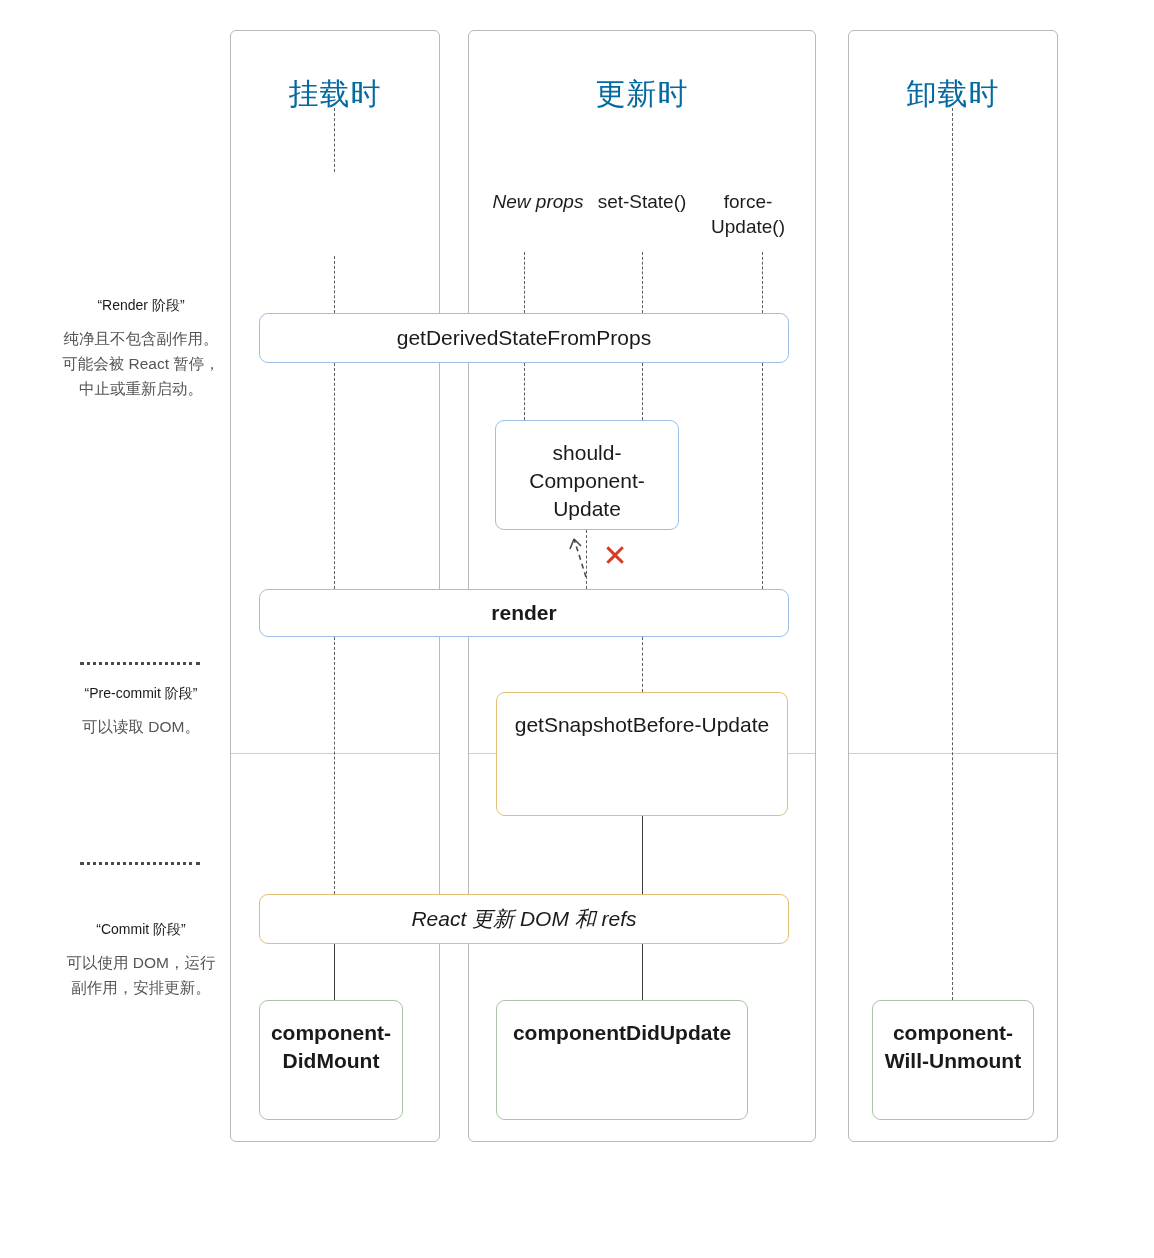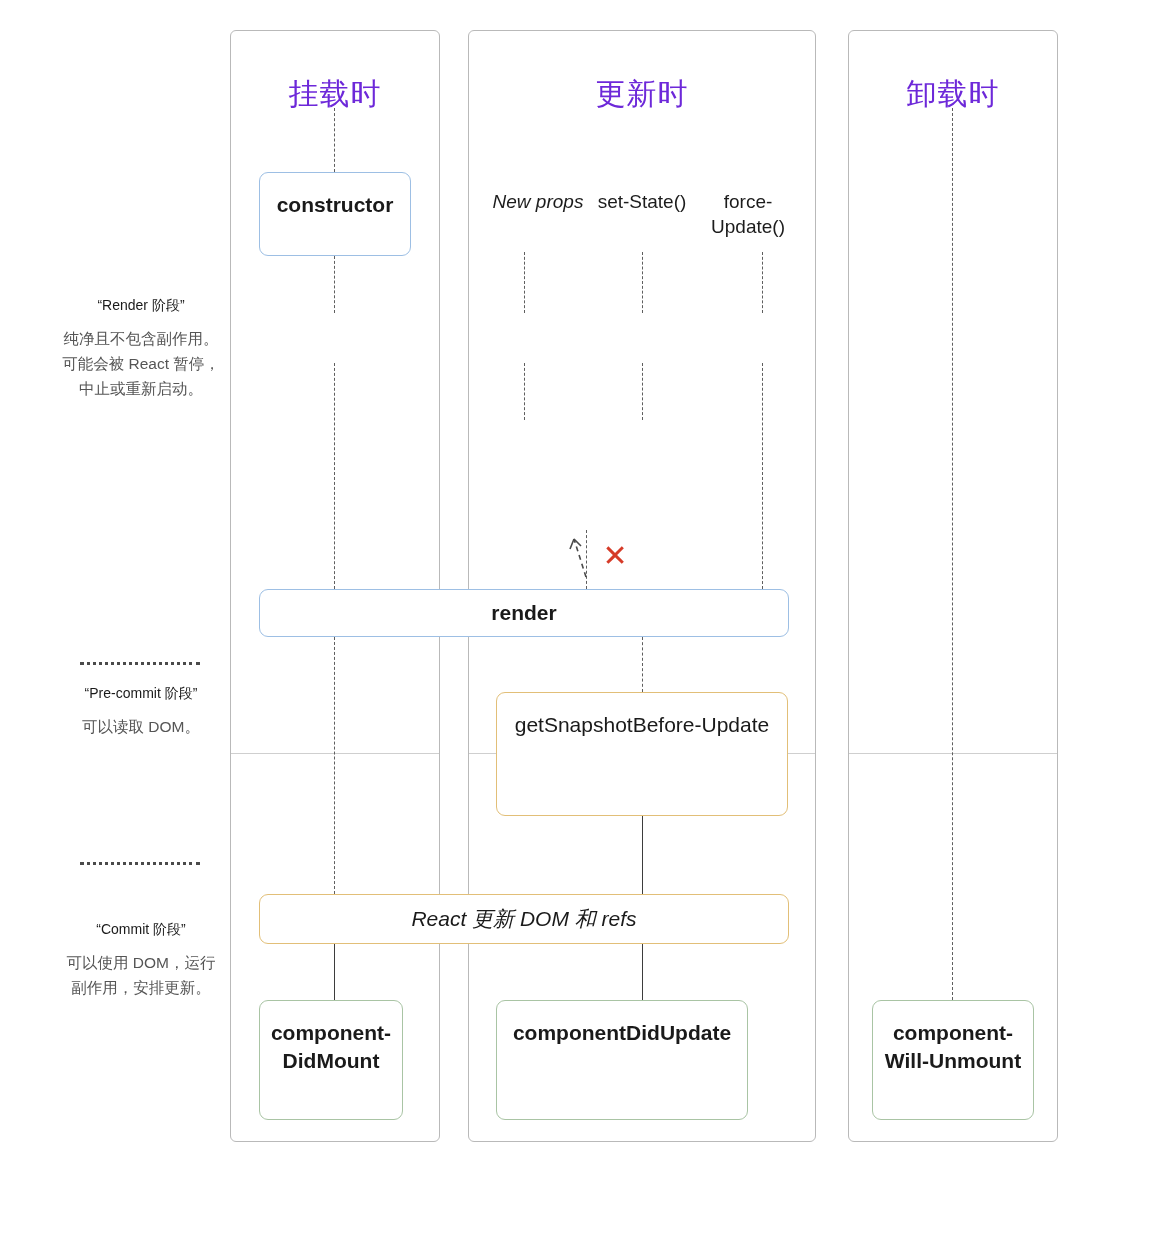--- a/index.html
+++ b/index.html
@@ -28,21 +28,21 @@
   #col-update { left: 468px; top: 30px; width: 348px; height: 1112px; }
   #col-unmount{ left: 848px; top: 30px; width: 210px; height: 1112px; }
 
   .col-title {
     position: absolute;
     width: 100%;
     top: 44px;
     text-align: center;
     font-size: 30px;
     font-weight: 400;
-    color: #6d28d9;
+    color: #0369a1;
     letter-spacing: 1px;
   }
 
   
   .phase {
     position: absolute;
     left: 62px;
     width: 158px;
     text-align: center;
   }
@@ -214,25 +214,28 @@
   <div class="vline-dash" style="left:642px;top:637px;height:55px;"></div>
   <div class="vline-solid" style="left:642px;top:816px;height:78px;"></div>
   <div class="vline-solid" style="left:642px;top:944px;height:56px;"></div>
 
   <div class="vline-dash" style="left:952px;top:108px;height:892px;"></div>
 
   <div class="trigger italic" id="trig-newprops">New props</div>
   <div class="trigger" id="trig-setstate">set-State()</div>
   <div class="trigger" id="trig-forceupdate">force-Update()</div>
 
-  <div class="node blue bold" id="node-constructor">
-    <span class="lbl">constructor</span>
-  </div>
-
-
+
+  <div class="node blue center-v" id="node-gdsfp">
+    <span class="lbl">getDerivedStateFromProps</span>
+  </div>
+
+  <div class="node blue" id="node-scu">
+    <span class="lbl">should-Component-Update</span>
+  </div>
 
   <div class="node blue bold center-v" id="node-render">
     <span class="lbl">render</span>
   </div>
 
   <div class="node amber" id="node-gsbu">
     <span class="lbl">getSnapshotBefore-Update</span>
   </div>
 
   <div class="node amber italic center-v" id="node-react-dom">

